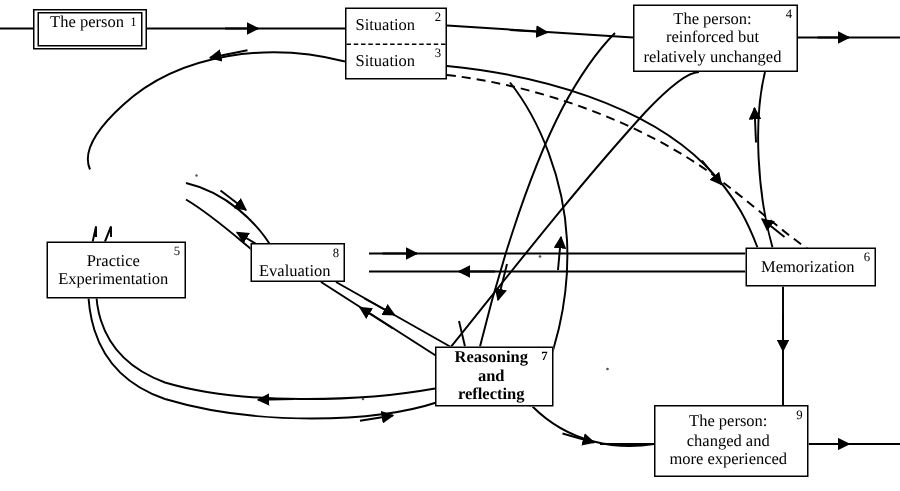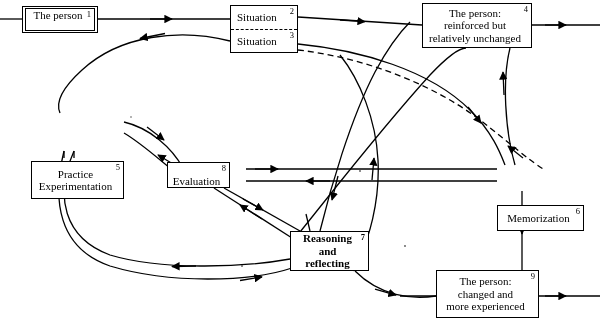--- a/index.html
+++ b/index.html
@@ -203,21 +203,21 @@
 relatively unchanged</span>
     <span class="idx">4</span>
   </div>
 
   <div class="node" style="left:31px; top:113px; width:93px; height:38px;margin-top:48px;">
     <span class="label">Practice
 Experimentation</span>
     <span class="idx">5</span>
   </div>
 
-  <div class="node" style="left:497px; top:165px; width:87px; height:26px;margin-top:40px;">
+  <div class="node" style="left:497px; top:165px; width:87px; height:26px;">
     <span class="label">Memorization</span>
     <span class="idx">6</span>
   </div>
 
   <div class="node" style="left:290px; top:231px; width:79px; height:40px;font-weight:bold;">
     <span class="label">Reasoning
 and reflecting</span>
     <span class="idx">7</span>
   </div>
 

